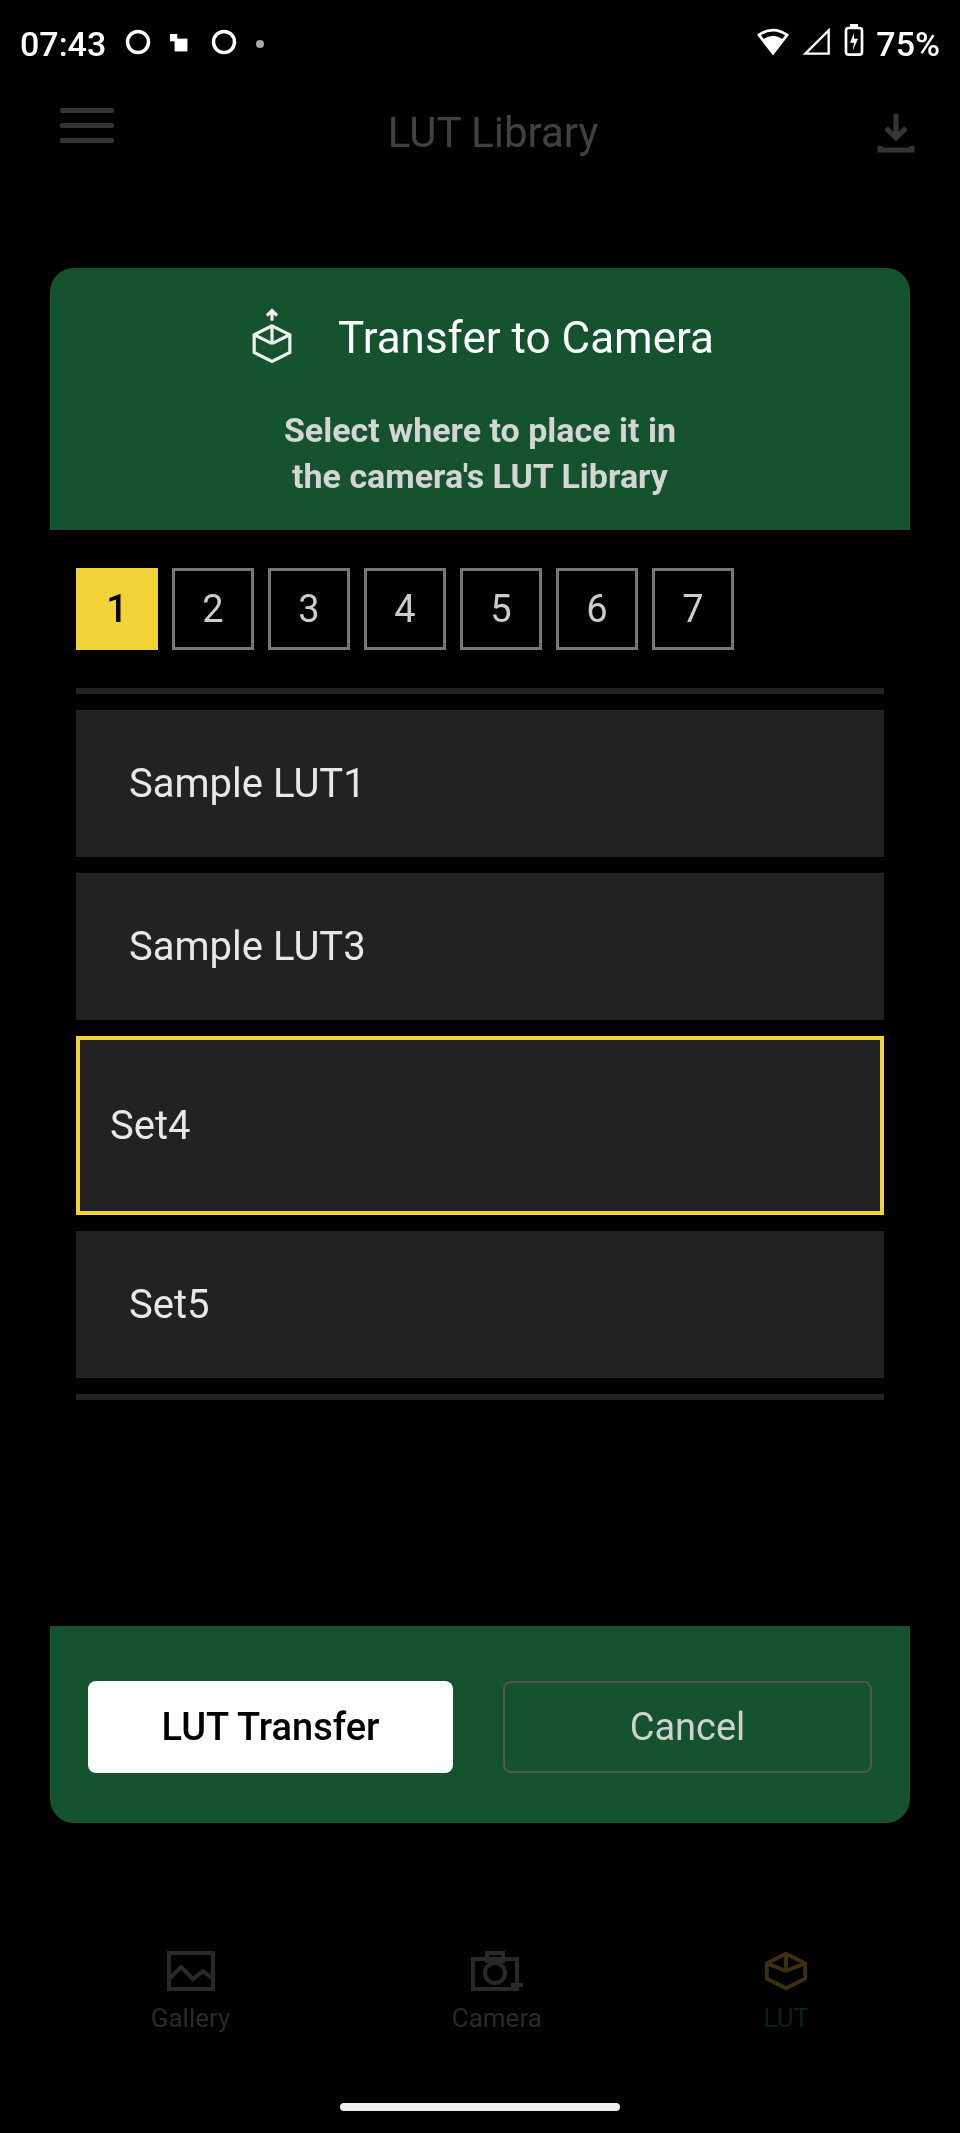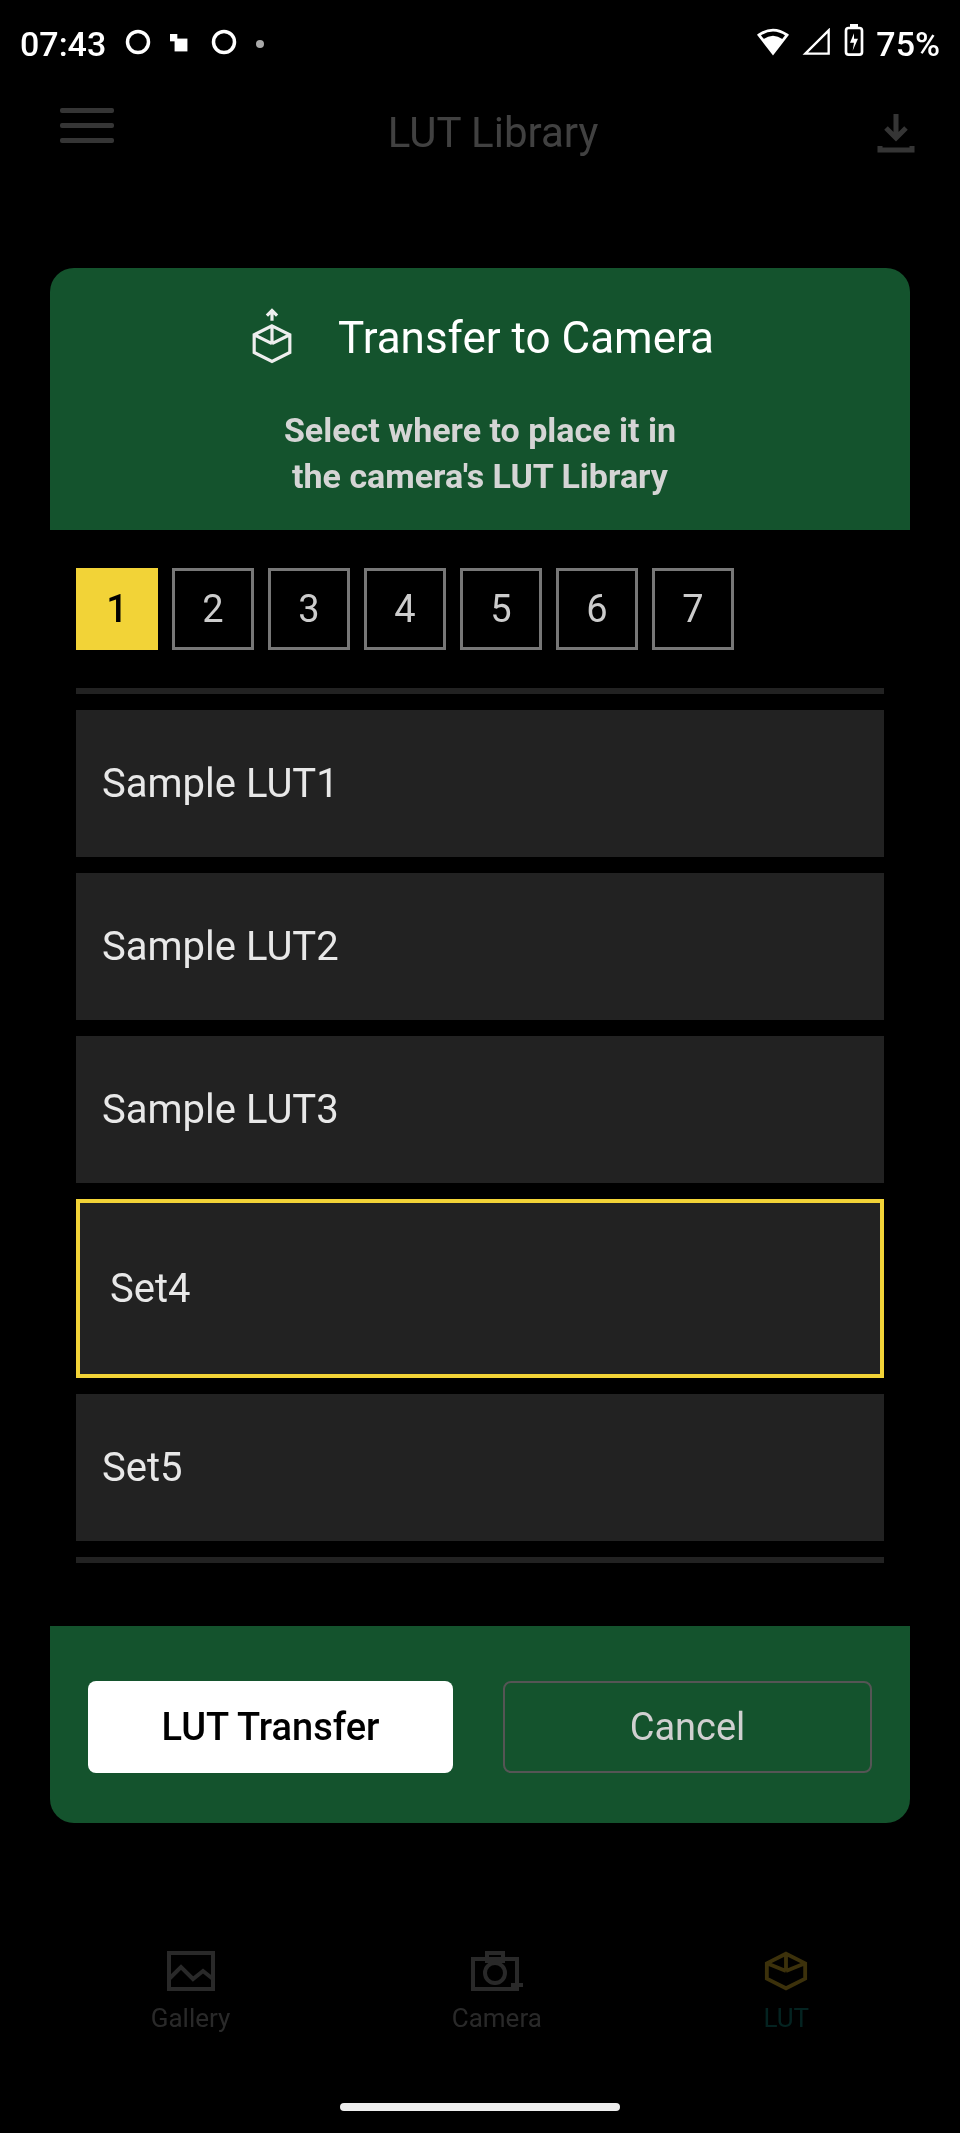--- a/index.html
+++ b/index.html
@@ -34,21 +34,21 @@
     
     
     .tabs-outer { background: #000; padding: 8px 0 0 0; }
     .tabs-strip { display: flex; gap: 14px; padding: 30px 26px; background: #000; }
     .tab-box { width: 82px; height: 82px; display: flex; align-items: center; justify-content: center; font-size: 38px; border: 3px solid #777; color: #ccc; }
     .tab-box.active { background: #f2d337; color: #000; border: none; font-weight: 500; }
     
     
     .list-area { flex: 1; background: #000; padding: 8px 26px 0; display: flex; flex-direction: column; gap: 16px; overflow: hidden; }
     .list-thin { height: 6px; background: #222; }
-    .list-item { background: #222; padding: 50px 26px; font-size: 40px; color: #e8e8e8; }
+    .list-item { background: #222; padding: 50px 53px; font-size: 40px; color: #e8e8e8; }
     .list-item.selected { border: 4px solid #f2d337; padding: 62px 30px; }
 
     
     .modal-footer { display: flex; gap: 50px; padding: 55px 38px 50px; }
     .btn { flex: 1; height: 92px; display: flex; align-items: center; justify-content: center; font-size: 38px; border-radius: 8px; }
     .btn-cancel { border: 2px solid #555; color: #d0d0d0; background: transparent; }
     .btn-primary { background: #fff; color: #000; font-weight: 500; }
   </style>
 </head>
 <body>
@@ -122,21 +122,20 @@
       <div class="tab-box">4</div>
       <div class="tab-box">5</div>
       <div class="tab-box">6</div>
       <div class="tab-box">7</div>
     </div>
   </div>
 
   <div class="list-area">
     <div class="list-thin"></div>
     <div class="list-item">Sample LUT1</div>
-    <div class="list-item">Sample LUT2</div>
     <div class="list-item">Sample LUT3</div>
     <div class="list-item selected">Set4</div>
     <div class="list-item">Set5</div>
     <div class="list-thin"></div>
   </div>
 
   <div class="modal-footer">
     <div class="btn btn-primary">LUT Transfer</div>
     <div class="btn btn-cancel">Cancel</div>
   </div>

